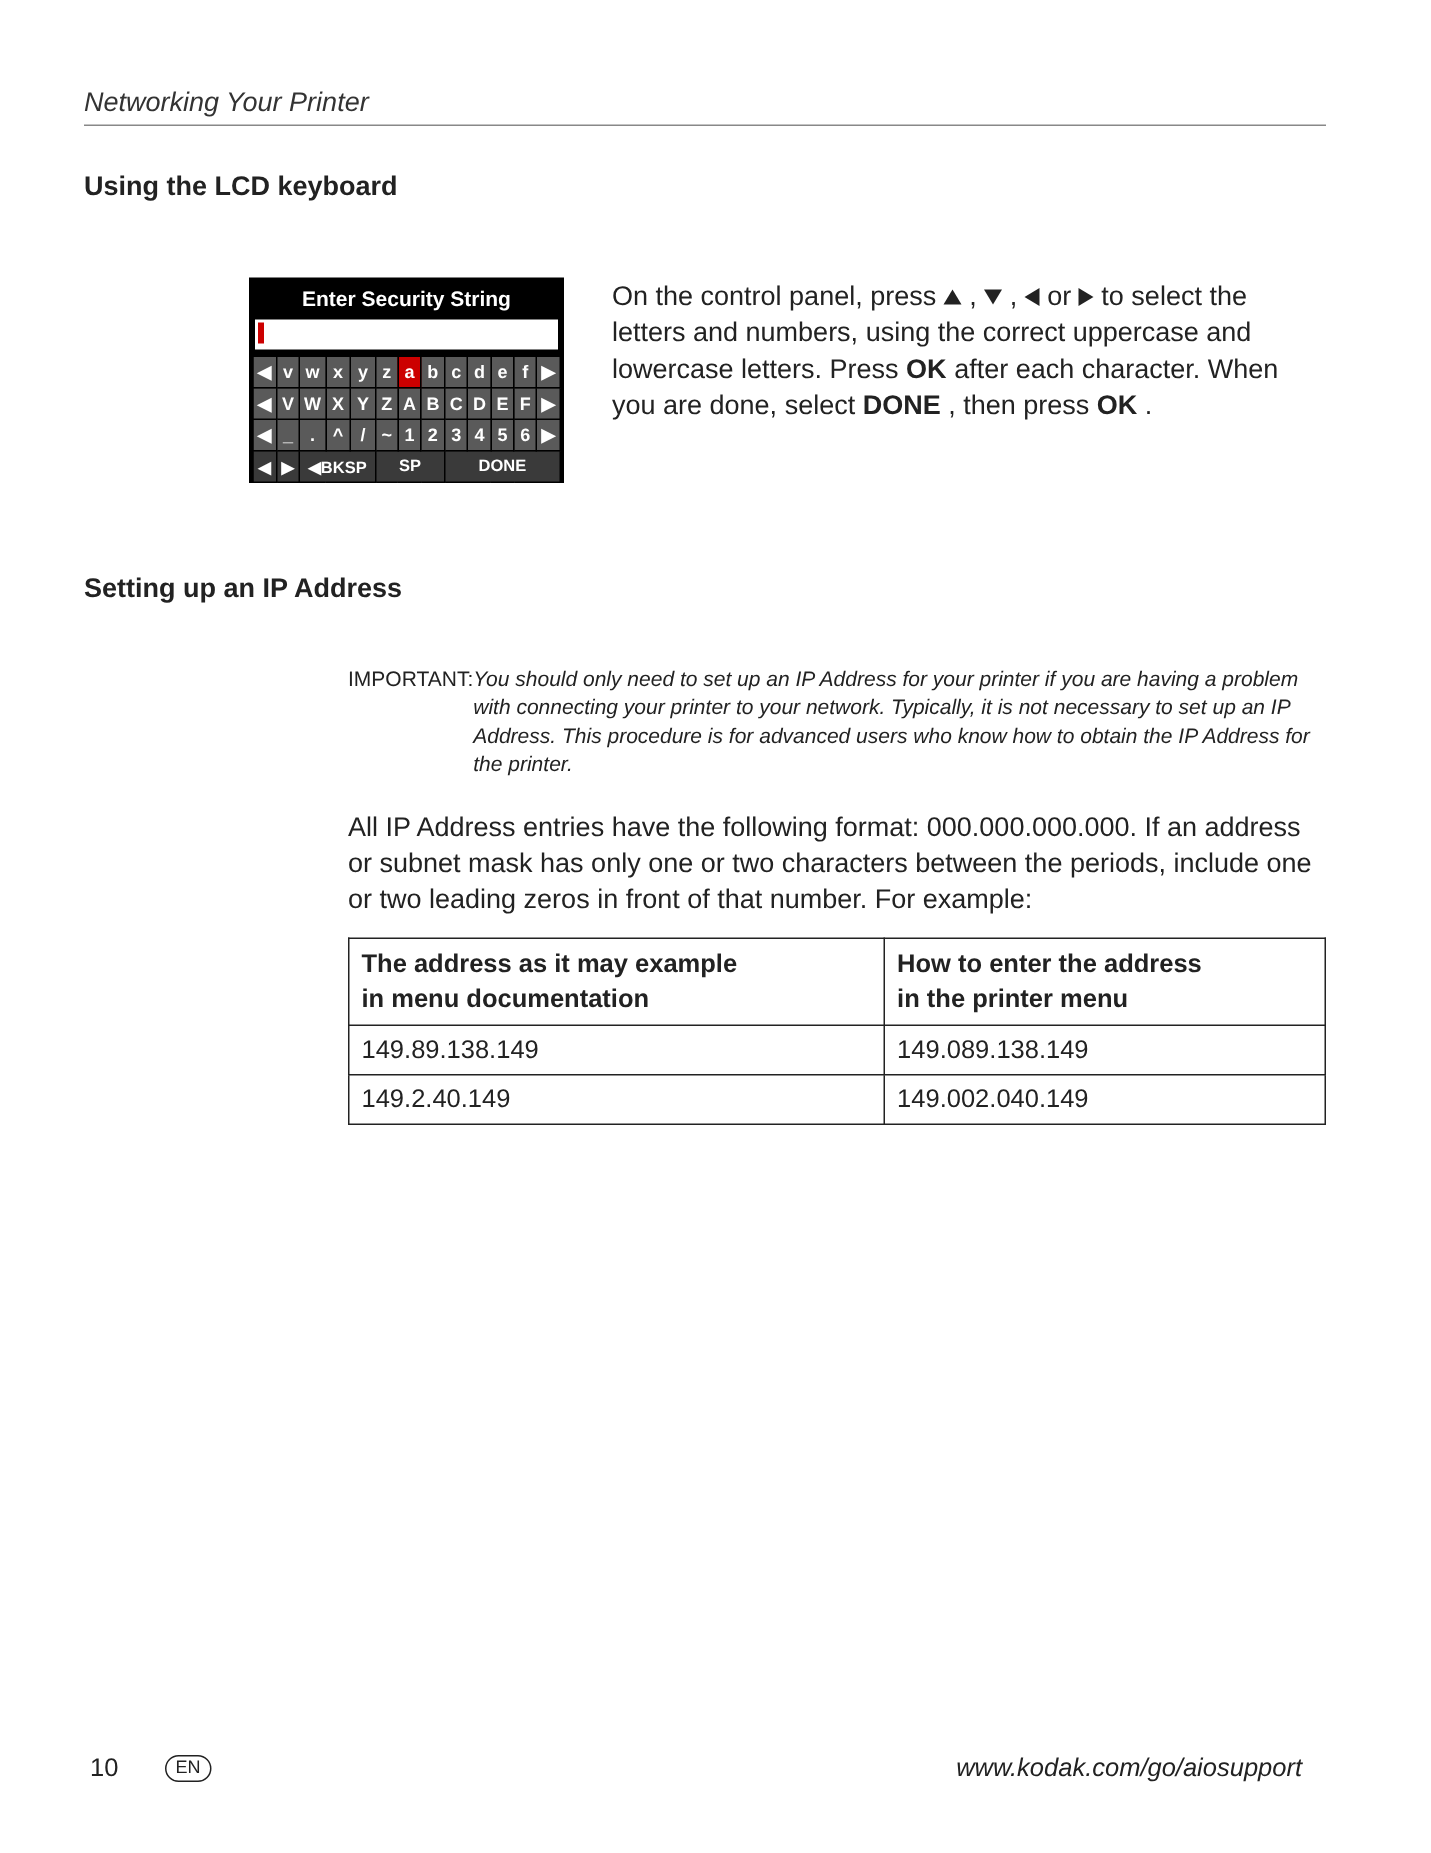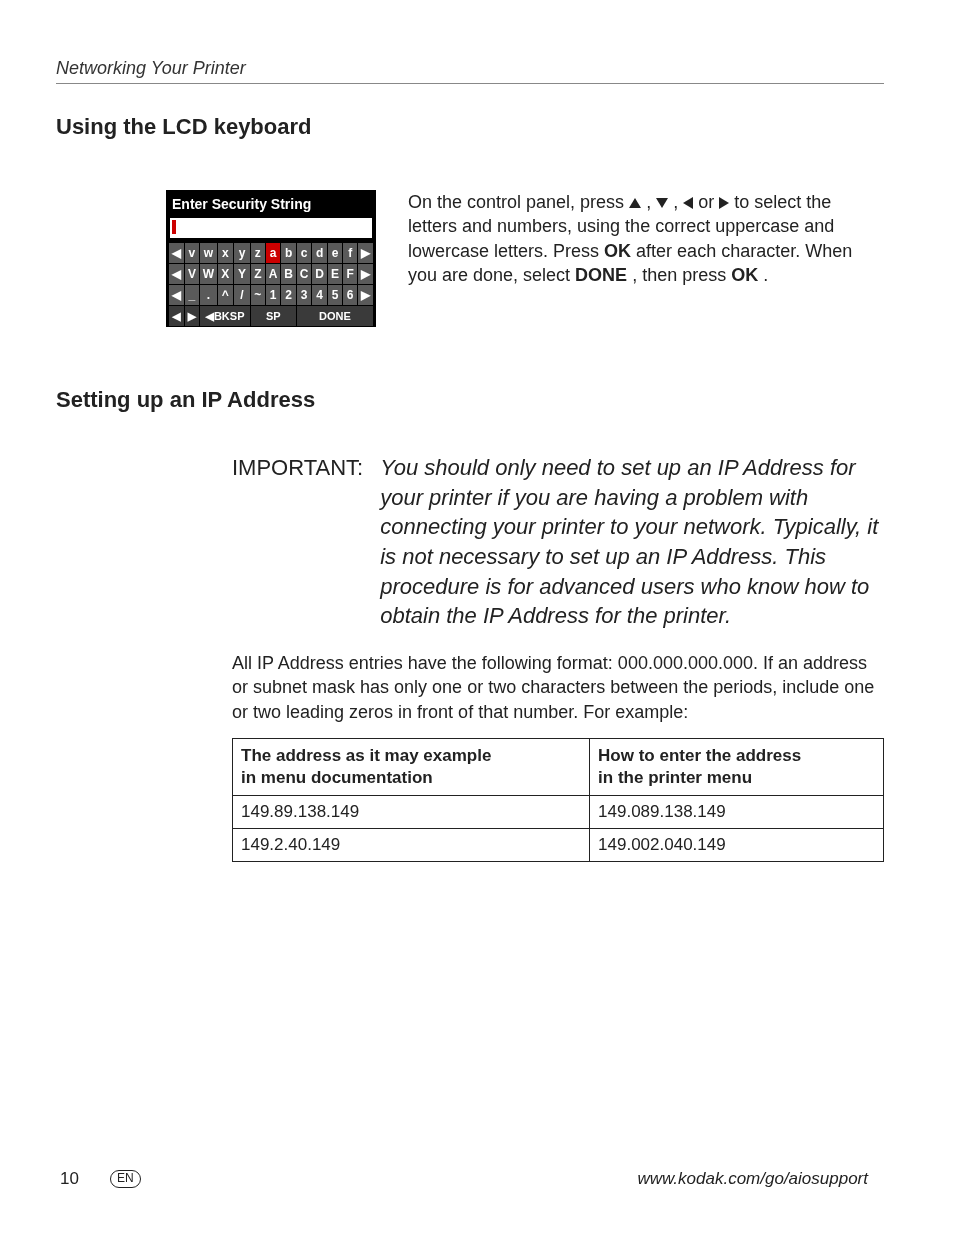--- a/index.html
+++ b/index.html
@@ -22,21 +22,21 @@
     color: #333;
     margin-bottom: 4px;
   }
   .header-rule {
     border: none;
     border-top: 1.6px solid #888;
     margin: 0 0 30px 0;
   }
   h2.section {
     font-weight: 700;
-    font-size: 22px;
+    font-size: 18px;
     margin: 0 0 8px 0;
   }
   .indent-block {
     margin-left: 176px;
   }
   .body-text {
     font-size: 18px;
     line-height: 1.35;
   }
   .two-col {
@@ -58,20 +58,21 @@
     background: #000;
     color: #fff;
     font-family: Arial, Helvetica, sans-serif;
     font-weight: bold;
     font-size: 12px;
     padding: 2px 2px 0 2px;
   }
   .lcd .lcd-title {
     padding: 4px 4px 6px 4px;
     font-size: 14px;
+    text-align: center;
   }
   .lcd .textfield {
     background: #fff;
     height: 20px;
     margin: 0 2px 4px 2px;
     position: relative;
   }
   .lcd .textfield .cursor {
     position: absolute;
     left: 2px;
@@ -112,23 +113,23 @@
   .arrow-up { border-left:6px solid transparent; border-right:6px solid transparent; border-bottom:10px solid #222; }
   .arrow-down { border-left:6px solid transparent; border-right:6px solid transparent; border-top:10px solid #222; }
   .arrow-left { border-top:6px solid transparent; border-bottom:6px solid transparent; border-right:10px solid #222; }
   .arrow-right { border-top:6px solid transparent; border-bottom:6px solid transparent; border-left:10px solid #222; }
   .section2 {
     margin-top: 60px;
   }
   .important-row {
     display: flex;
     margin-left: 176px;
-    font-size: 22px;
+    font-size: 14px;
     line-height: 1.35;
-    gap: 17px;
+    gap: 0;
     margin-top: 40px;
   }
   .important-label {
     flex: 0 0 auto;
   }
   .important-body {
     font-style: italic;
     flex: 1;
   }
   table.iptable {

